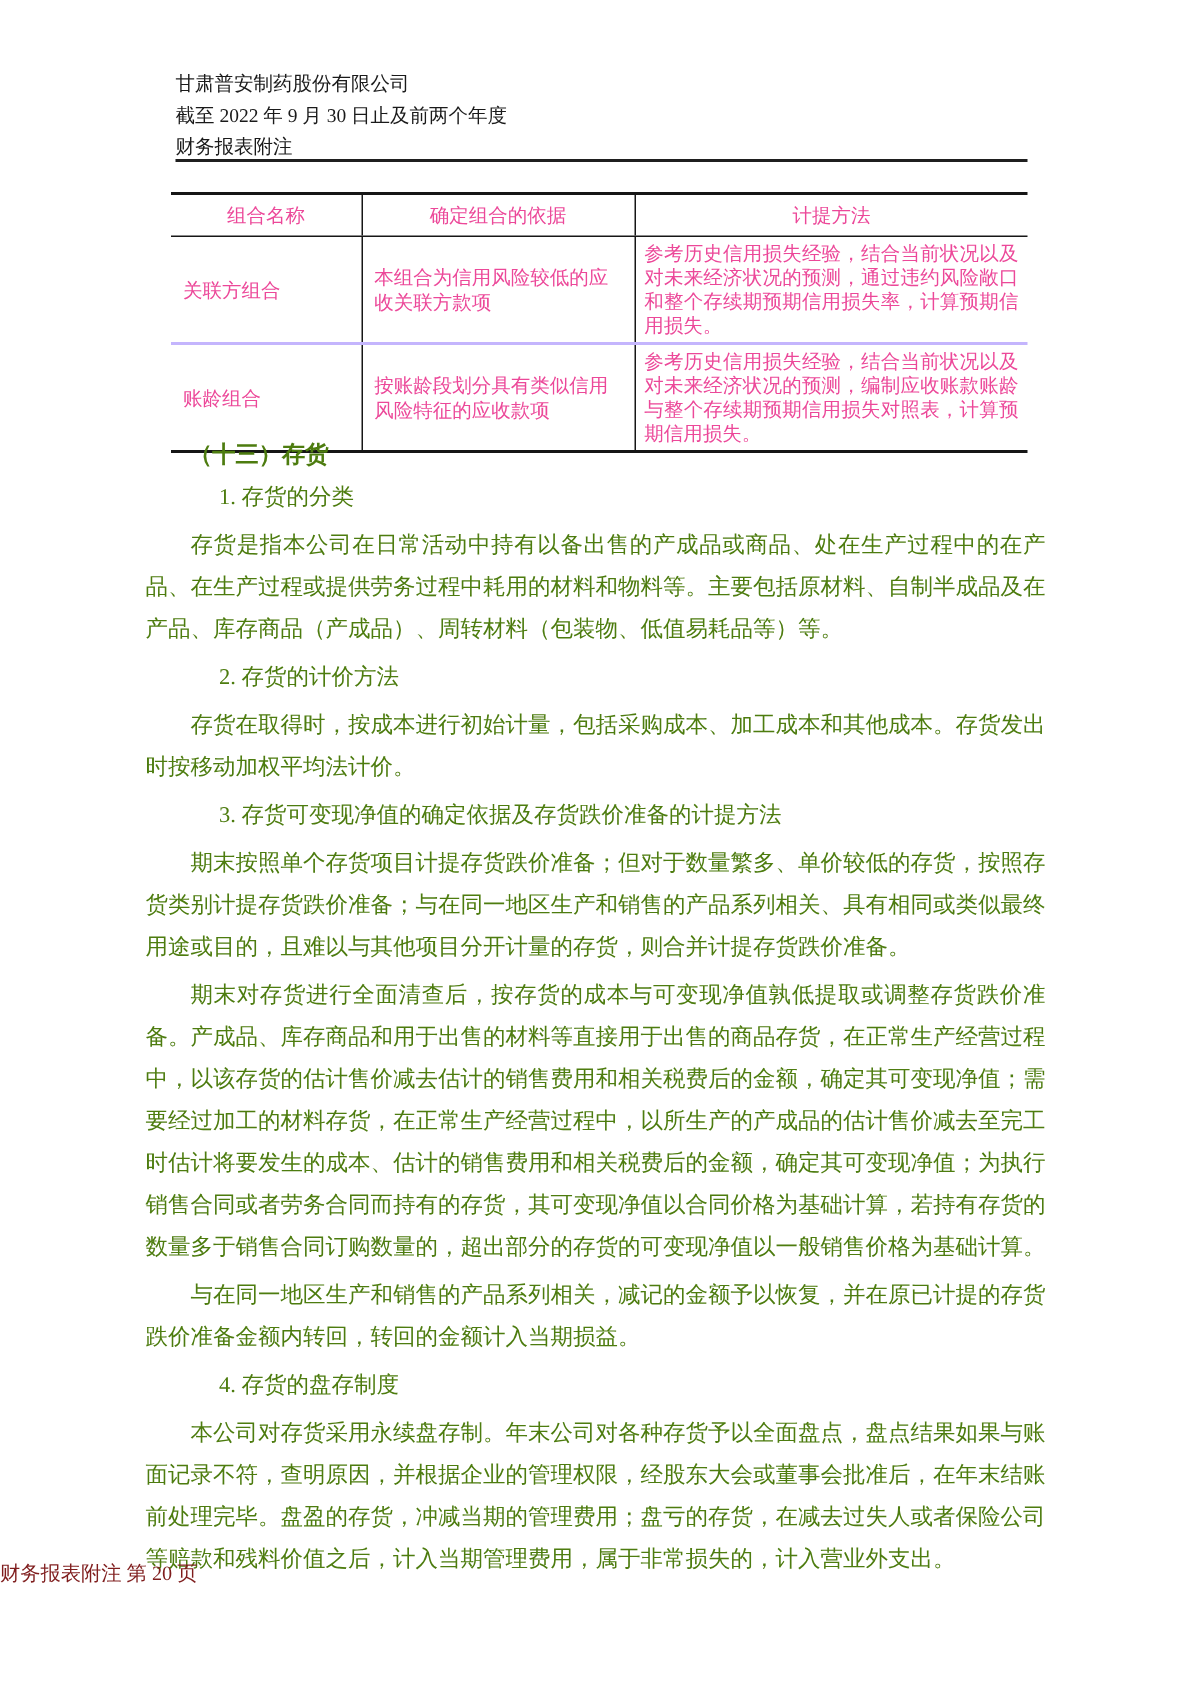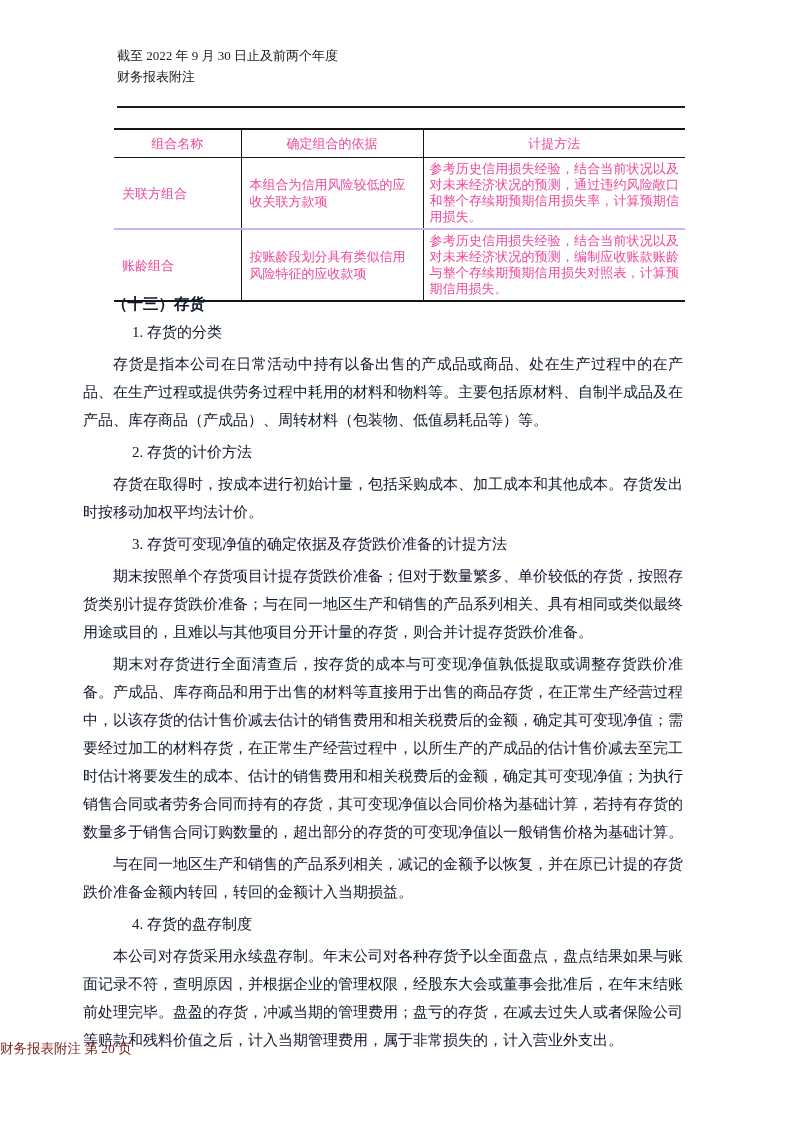--- a/index.html
+++ b/index.html
@@ -72,26 +72,26 @@
     line-height: 16px;
     text-align: justify;
     text-justify: inter-character;
   }
   .grouping-table tr.row-1 { height: 48px; }
   .grouping-table tr.row-2 { height: 66px; }
 
   
   .doc-body {
     position: absolute;
-    left: 79px;
+    left: 93px;
     top: 290px;
     width: 608px;
     font-size: 15px;
     line-height: 28px;
-    color: #0f172a;
+    color: #4d7c0f;
   }
   .sec-heading {
     font-weight: bold;
     font-size: 15.5px;
     padding-left: 33px;
     margin: 0;
   }
   .sub-heading {
     font-weight: normal;
     font-size: 15px;
@@ -114,20 +114,21 @@
     font-size: 13.5px;
     color: #7f1d1d;
   }
 </style>
 </head>
 <body>
 
 <div class="page">
 
   <div class="doc-header">
+    <div>甘肃普安制药股份有限公司</div>
     <div>截至 2022 年 9 月 30 日止及前两个年度</div>
     <div>财务报表附注</div>
   </div>
   <div class="header-rule"></div>
 
   <table class="grouping-table">
     <colgroup>
         <col class="c1">
         <col class="c2">
         <col class="c3">

